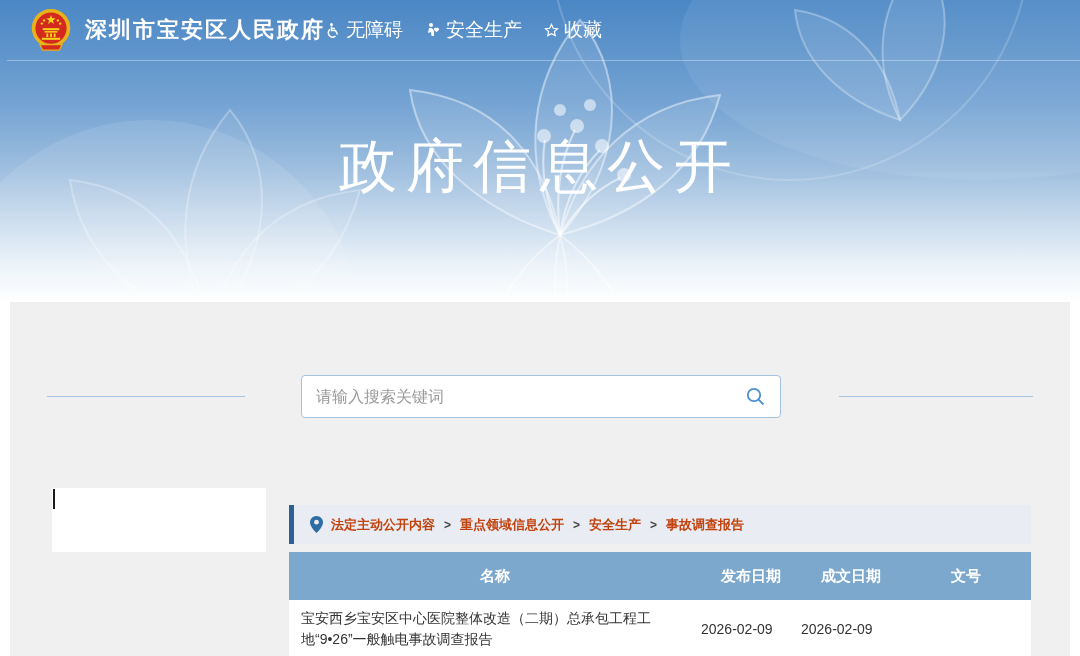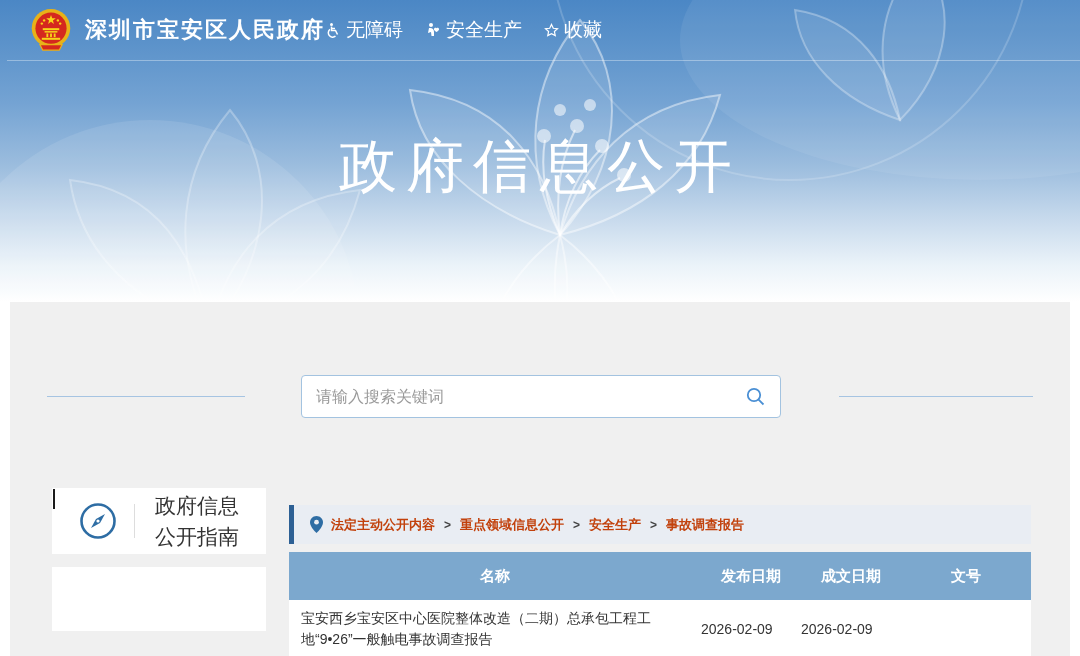--- a/index.html
+++ b/index.html
@@ -184,31 +184,20 @@
           </svg>
         </button>
       </div>
       <div class="flank-line right"></div>
     </div>
 
     <div class="sidebar">
       <div class="caret"></div>
 
 
-      <div class="side-card card-2">
-        <span class="icon-wrap">
-          <svg width="42" height="42" viewBox="0 0 42 42" fill="none" stroke="#2e6da4" stroke-width="2.6">
-            <circle cx="21" cy="21" r="16.5"></circle>
-            <path d="M28,14 L23,23 L14,28 L19,19 Z" fill="#2e6da4" stroke="none"></path>
-            <circle cx="21" cy="21" r="1.6" fill="#fff" stroke="none"></circle>
-          </svg>
-        </span>
-        <span class="divider"></span>
-        <span class="label">政府信息公开指南</span>
-      </div>
 
       <div class="side-card card-3">
         
         
         
       </div>
     </div>
 
     <div class="main">
 

